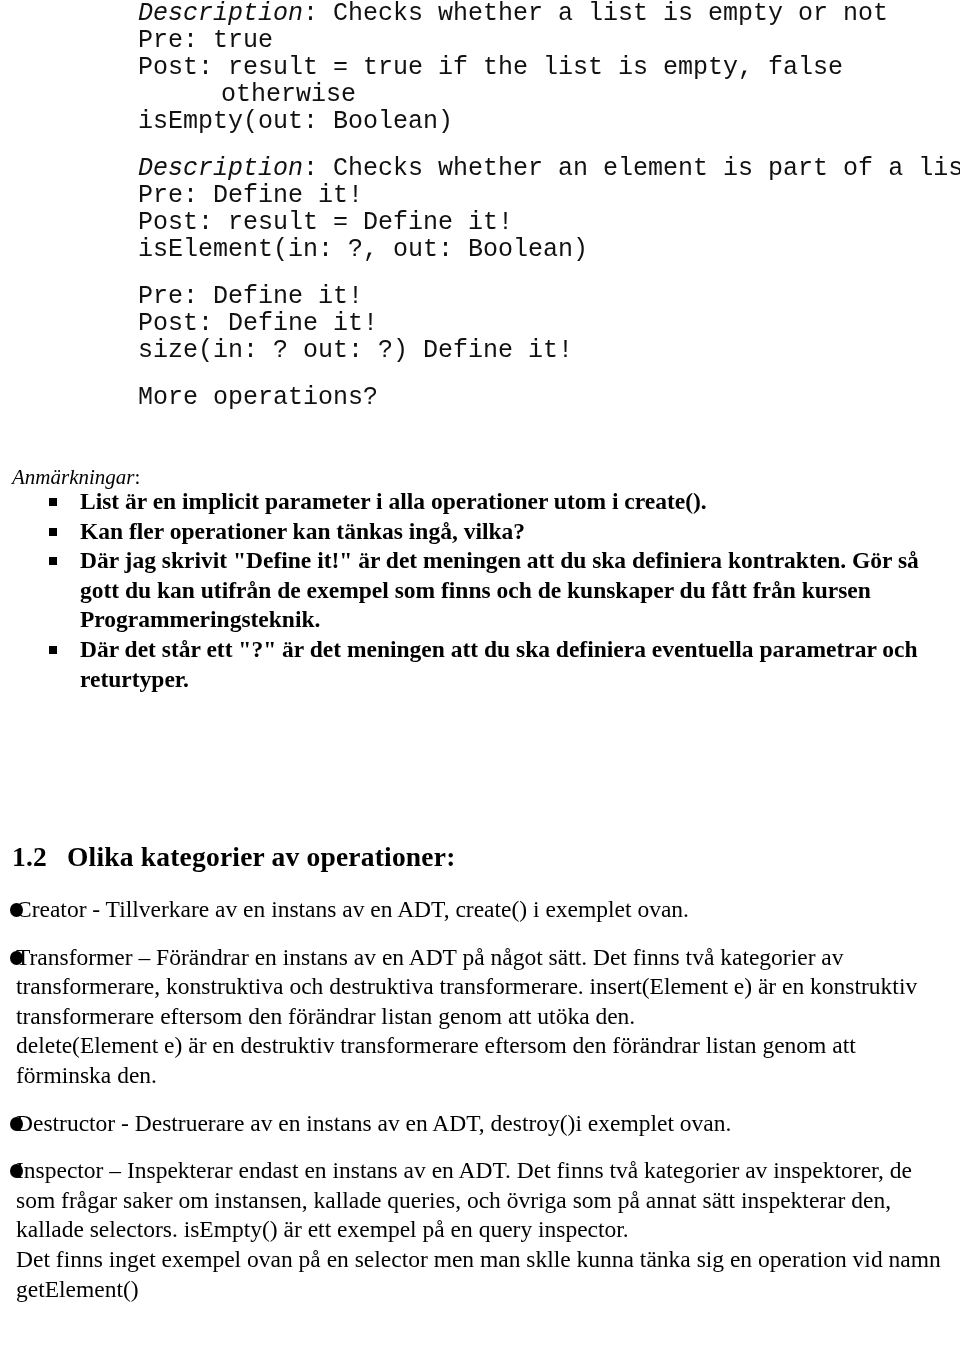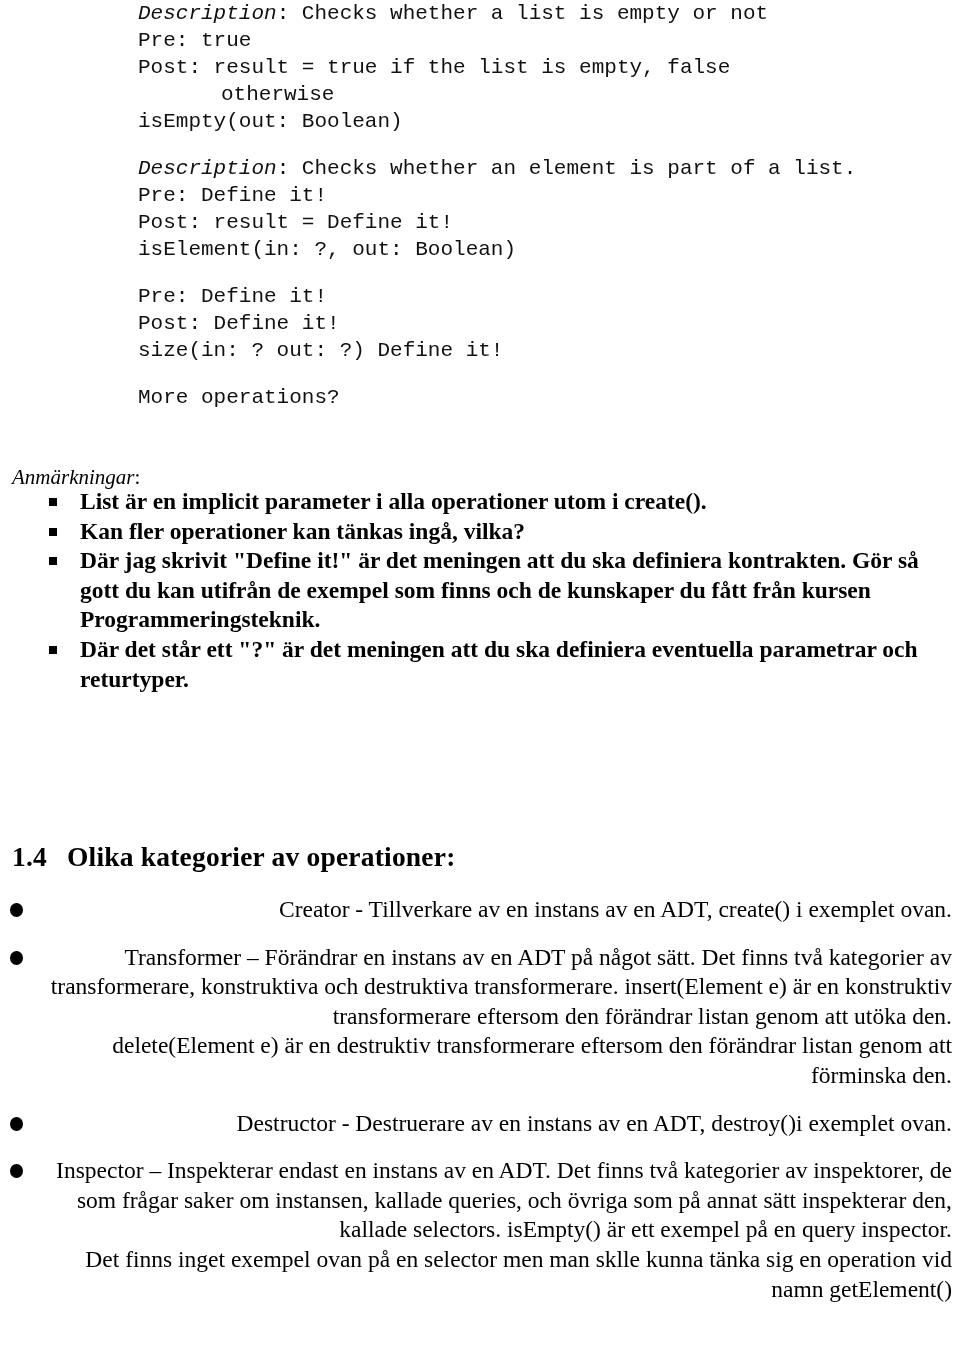--- a/index.html
+++ b/index.html
@@ -24,21 +24,21 @@
     box-sizing: border-box;
   }
 
   
   .spec-block {
     position: absolute;
     left: 138px;
     top: 0px;
     width: 810px;
     font-family: "Liberation Mono", "DejaVu Sans Mono", monospace;
-    font-size: 21px;
+    font-size: 25px;
     line-height: 27px;
     letter-spacing: 0px;
     white-space: pre;
     color: #111111;
   }
   .spec-line {
     white-space: pre;
     height: 27px;
   }
   .spec-line.blank { height: 20px; }
@@ -106,24 +106,23 @@
     top: 895px;
     width: 960px;
     margin: 0;
     padding: 0;
     list-style: none;
     font-size: 23.5px;
     line-height: 29.6px;
   }
   ul.cats > li {
     position: relative;
-    padding-left: 35px;
+    padding-left: 16px;
     padding-right: 8px;
     margin: 0 0 18px 0;
-    text-align: right;
   }
   ul.cats > li > .dot {
     position: absolute;
     left: 10px;
     top: 8px;
     width: 13px;
     height: 14px;
     border-radius: 50%;
     background: #000;
     display: block;
@@ -145,21 +144,21 @@
 
   <ul class="notes" id="notes-list">
       <li><span class="sq"></span><span>List är en implicit parameter i alla operationer utom i create().</span></li>
       <li><span class="sq"></span></li>
       <li><span class="sq"></span><span>Kan fler operationer kan tänkas ingå, vilka?</span></li>
       <li><span class="sq"></span><span>Där jag skrivit "Define it!" är det meningen att du ska definiera kontrakten. Gör så gott du kan utifrån de exempel som finns och de kunskaper du fått från kursen Programmeringsteknik.</span></li>
       <li><span class="sq"></span><span>Där det står ett "?" är det meningen att du ska definiera eventuella parametrar och returtyper.</span></li>
     </ul>
 
   <div class="h-sec">
-    <span class="num">1.4</span><span>Olika kategorier av operationer:</span>
+    <span class="num">1.2</span><span>Olika kategorier av operationer:</span>
   </div>
 
   <ul class="cats" id="cats-list">
       <li>
         <span class="dot"></span>
         <p>Creator - Tillverkare av en instans av en ADT, create() i exemplet ovan.</p>
       </li>
       <li>
         <span class="dot"></span>
         <p>Transformer – Förändrar en instans av en ADT på något sätt. Det finns två kategorier av transformerare, konstruktiva och destruktiva transformerare. insert(Element e) är en konstruktiv transformerare eftersom den förändrar listan genom att utöka den.</p>

